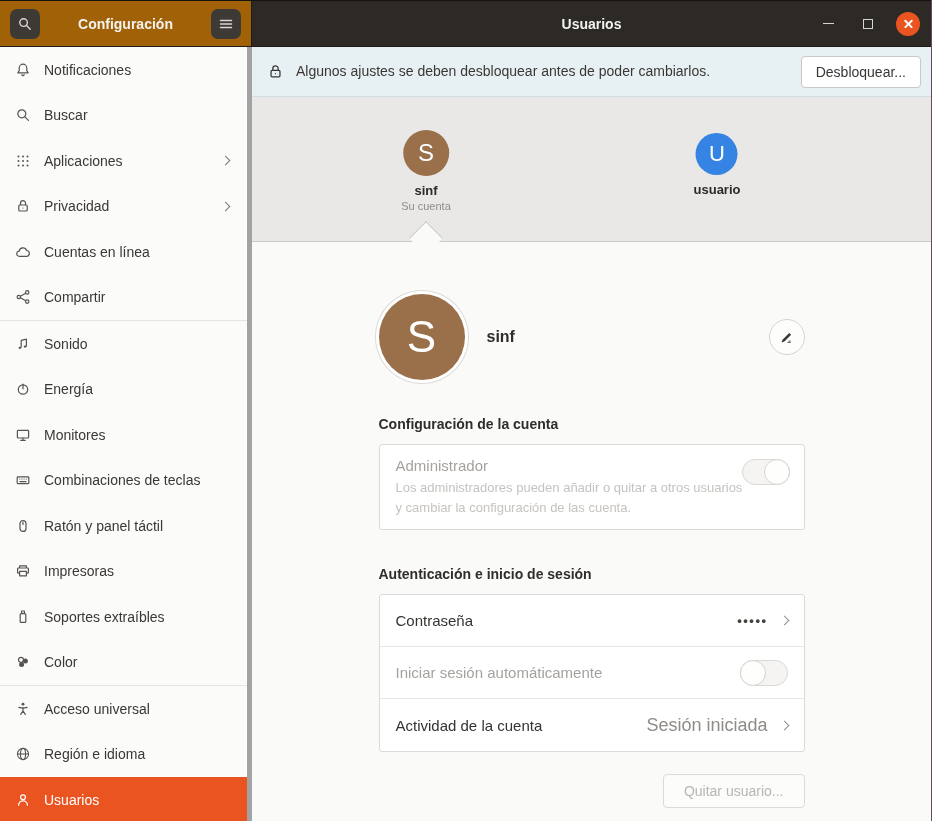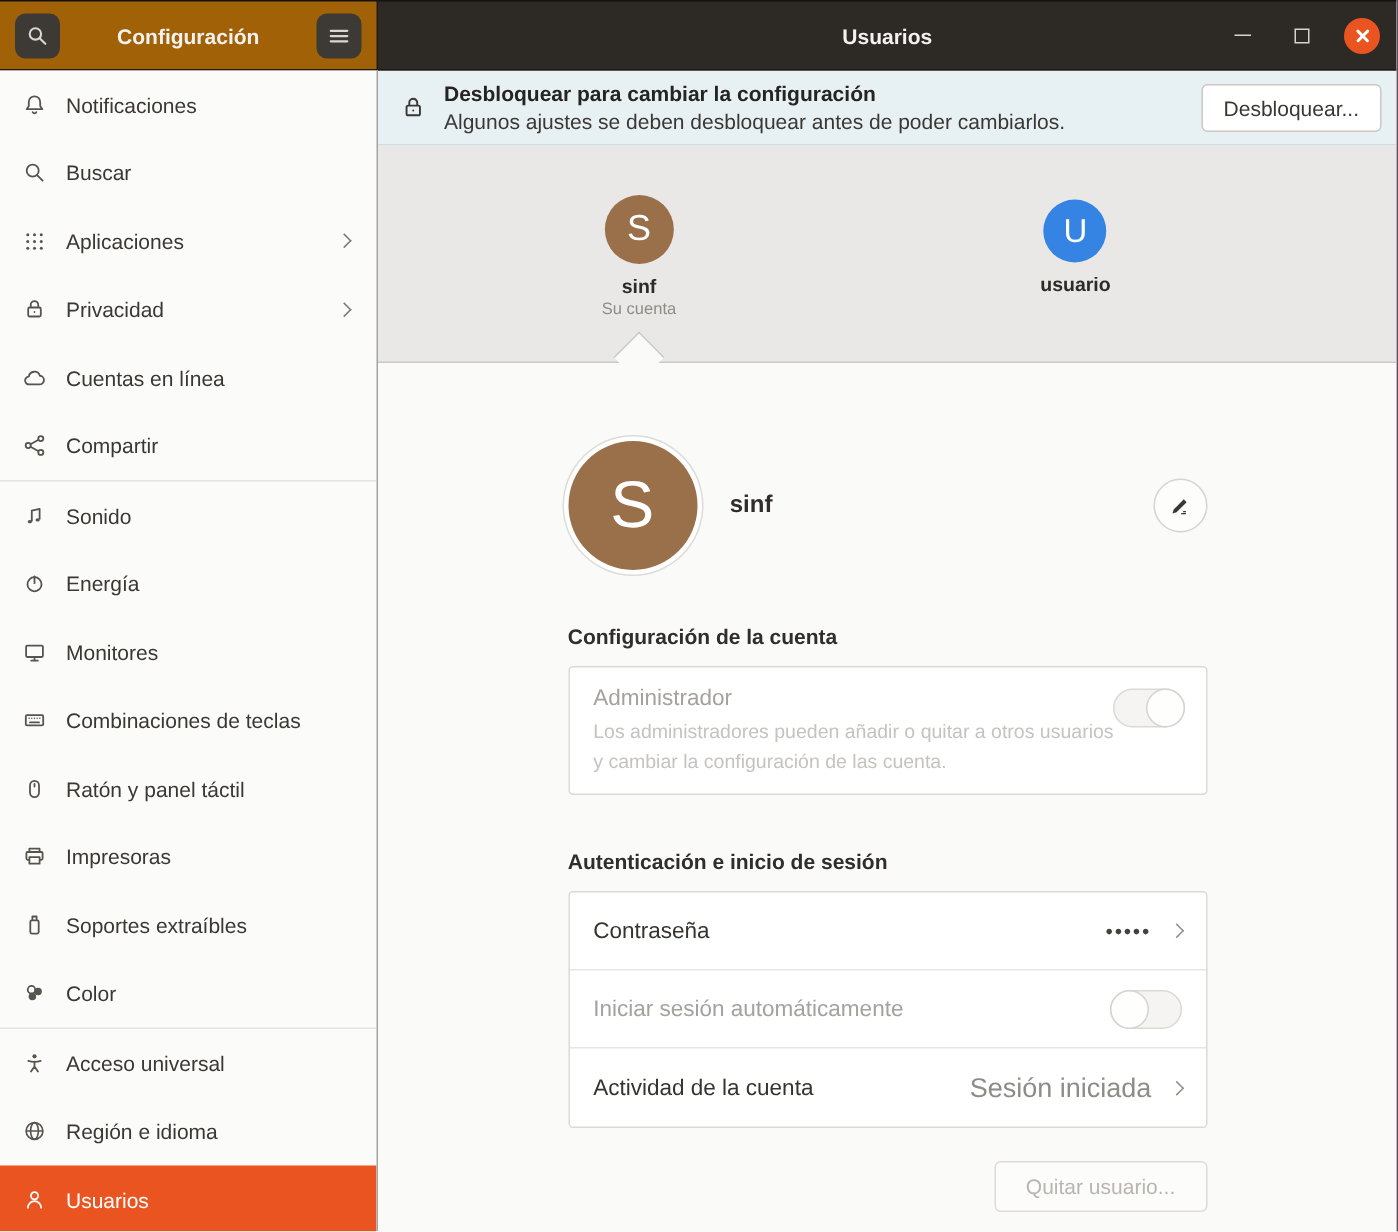--- a/index.html
+++ b/index.html
@@ -5,21 +5,21 @@
   html,body{margin:0;padding:0;background:#fafaf9;}
   *{box-sizing:border-box;}
   body{font-family:"Liberation Sans",sans-serif;-webkit-font-smoothing:antialiased;}
   .app{width:932px;height:821px;display:flex;overflow:hidden;background:#fafaf9;border-right:1px solid #654a61;}
 
   
   .left{width:252px;flex:0 0 auto;display:flex;flex-direction:column;}
   .side-header{height:47px;flex:0 0 auto;background:#a16207;border-top:1px solid #151210;border-bottom:1px solid #1e1b18;border-right:1px solid #1e1b18;display:flex;align-items:center;justify-content:space-between;padding:0 10px;}
   .hbtn{width:30px;height:30px;border-radius:7px;background:#3d3935;border:none;color:#d9d7d4;display:flex;align-items:center;justify-content:center;padding:0;cursor:pointer;}
   .side-title{color:#f3f2f0;font-weight:bold;font-size:14px;}
-  .nav{flex:1;background:#fbfbfa;border-right:1px solid #a3a3a3;display:flex;flex-direction:column;overflow:hidden;}
+  .nav{flex:1;background:#fbfbfa;border-right:5px solid #a3a3a3;display:flex;flex-direction:column;overflow:hidden;}
   .item{height:45.5px;flex:0 0 auto;display:flex;align-items:center;padding:0 14px 0 15px;color:#3b3834;font-size:14px;cursor:pointer;}
   .item .ic{width:16px;height:16px;margin-right:13px;color:#57544f;display:flex;flex:0 0 auto;}
   .item .lbl{flex:1;white-space:nowrap;}
   .schev{width:7px;height:7px;border-top:1.4px solid #7c7974;border-right:1.4px solid #7c7974;transform:rotate(45deg);margin-right:4px;flex:0 0 auto;}
   .sep{height:1px;background:#e6e4e1;flex:0 0 auto;}
   .item.selected{background:#e95420;color:#fff;}
   .item.selected .ic{color:#fff;}
 
   
   .right{flex:1;display:flex;flex-direction:column;min-width:0;}
@@ -324,21 +324,20 @@
 
     <div class="banner">
       <span class="lockic">
         <svg width="17" height="17" viewBox="0 0 16 16" fill="none" stroke="currentColor" stroke-width="1.2" stroke-linejoin="round">
             <rect x="3.8" y="7" width="8.4" height="6" rx="1"></rect>
             <path d="M5.5 7V5.2a2.5 2.5 0 0 1 5 0V7"></path>
             <circle cx="8" cy="10" r="0.6" fill="currentColor" stroke="none"></circle>
           </svg>
       </span>
       <div>
-        <div class="banner-title">Desbloquear para cambiar la configuración</div>
         <div class="banner-sub">Algunos ajustes se deben desbloquear antes de poder cambiarlos.</div>
       </div>
       <button class="unlock-btn">Desbloquear...</button>
     </div>
 
     <div class="strip">
       <div class="user sel">
         <div class="avatar av-s">S</div>
         <div class="uname">sinf</div>
         <div class="usub">Su cuenta</div>

